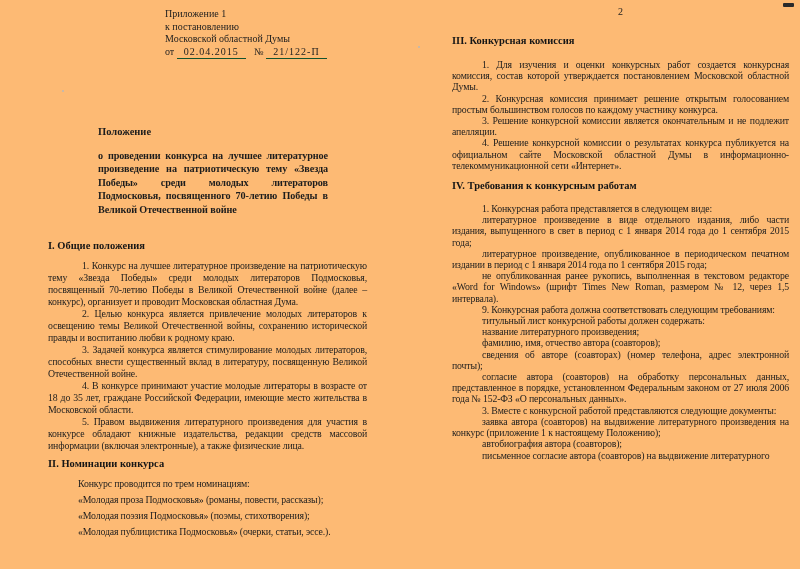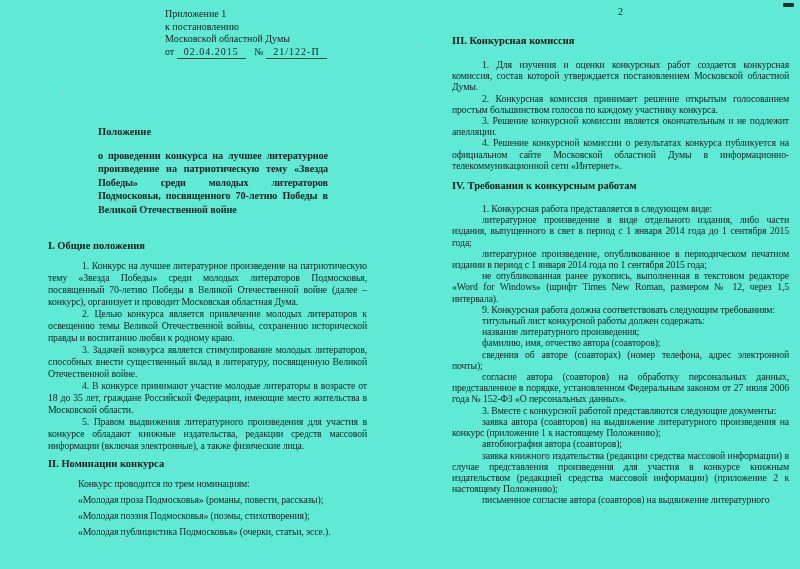--- a/index.html
+++ b/index.html
@@ -4,21 +4,21 @@
 <style>
   html,body { margin:0; padding:0; }
   body {
     width:800px; height:569px;
     background:#ffffff;
     font-family:"Liberation Serif", serif;
     color:#1d1d1d;
   }
   .canvas {
     position:relative; width:800px; height:569px;
-    background:#5eead4; overflow:hidden;
+    background:#fdba74; overflow:hidden;
   }
   .scan-mark {
     position:absolute; left:783px; top:3px; width:11px; height:4px;
     background:#2a2a2a; border-radius:1px;
   }
   .speck { position:absolute; background:#b9b9b9; width:2px; height:2px; border-radius:50%; }
 
   .page-left  { position:absolute; left:48px;  top:8px;  width:319px; }
   .page-right { position:absolute; left:452px; top:6px;  width:337px; }
 
@@ -125,18 +125,17 @@
         <p class="para">не опубликованная ранее рукопись, выполненная в текстовом редакторе «Word for Windows» (шрифт Times New Roman, размером № 12, через 1,5 интервала).</p>
         <p class="para">9. Конкурсная работа должна соответствовать следующим требованиям:</p>
         <p class="para">титульный лист конкурсной работы должен содержать:</p>
         <p class="para">название литературного произведения;</p>
         <p class="para">фамилию, имя, отчество автора (соавторов);</p>
         <p class="para">сведения об авторе (соавторах) (номер телефона, адрес электронной почты);</p>
         <p class="para">согласие автора (соавторов) на обработку персональных данных, представленное в порядке, установленном Федеральным законом от 27 июля 2006 года № 152-ФЗ «О персональных данных».</p>
         <p class="para">3. Вместе с конкурсной работой представляются следующие документы:</p>
         <p class="para">заявка автора (соавторов) на выдвижение литературного произведения на конкурс (приложение 1 к настоящему Положению);</p>
         <p class="para">автобиография автора (соавторов);</p>
-        <p class="para">заявка книжного издательства (редакции средства массовой информации) в случае представления произведения для участия в конкурсе книжным издательством (редакцией средства массовой информации) (приложение 2 к настоящему Положению);</p>
         <p class="para">письменное согласие автора (соавторов) на выдвижение литературного</p>
       </div>
   </div>
 
 </div>
 
 </body></html>

